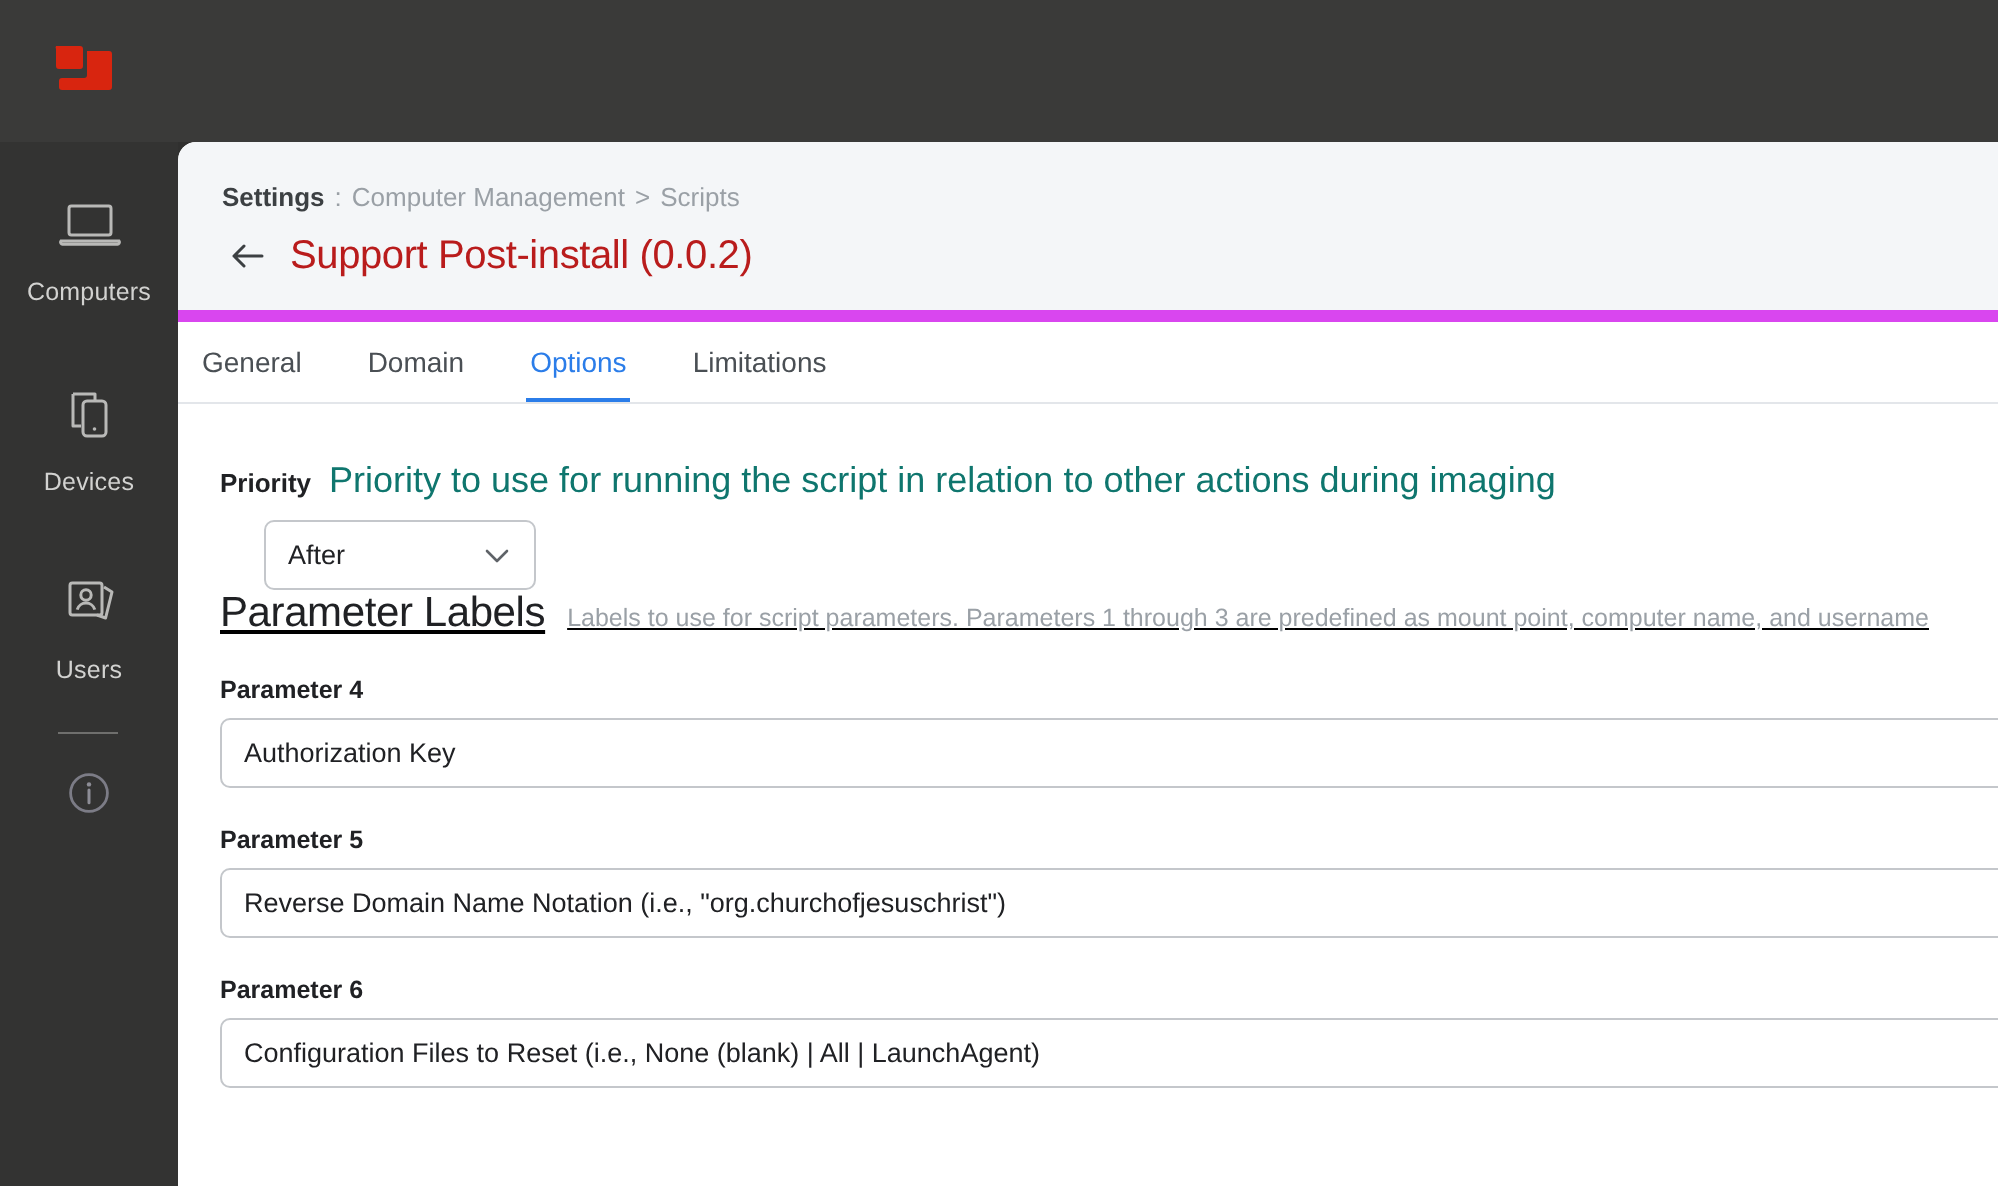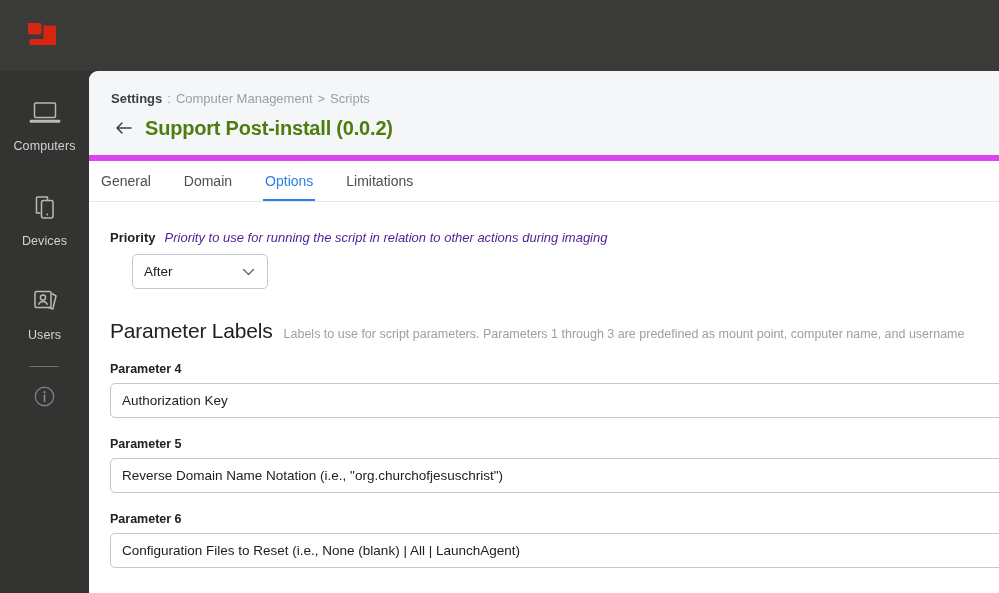--- a/index.html
+++ b/index.html
@@ -141,22 +141,22 @@
     height: 26px;
     display: flex;
     align-items: center;
     justify-content: center;
     color: #3c4043;
     cursor: pointer;
     margin-right: 8px;
   }
   .page-title {
     font-size: 20px;
-    font-weight: bold;
-    color: #4d7c0f;
+    font-weight: normal;
+    color: #b91c1c;
     letter-spacing: -.2px;
     white-space: nowrap;
   }
 
   
   .tabs {
     position: relative;
     height: 40px;
     background: #ffffff;
     border-bottom: 1px solid #e3e6ea;
@@ -197,24 +197,23 @@
     display: flex;
     align-items: baseline;
     white-space: nowrap;
   }
   .field-label-strong {
     font-size: 13px;
     font-weight: bold;
     color: #202124;
   }
   .field-note {
-    font-size: 13px;
-    color: #4c1d95;
+    font-size: 18px;
+    color: #0f766e;
     margin-left: 9px;
-    font-style: italic;
   }
   .select-wrap {
     position: relative;
     margin-top: 9px;
     width: 134px;
     height: 33px;
     border: 1px solid #c4c7cb;
     border-radius: 5px;
     background: #fff;
     display: flex;
@@ -229,24 +228,24 @@
   }
   .select-chevron {
     position: absolute;
     right: 12px;
     top: 50%;
     transform: translateY(-50%);
     display: flex;
   }
 
   .section-row {
-    margin-top: 30px;
     display: flex;
     align-items: baseline;
     white-space: nowrap;
+    text-decoration: underline;
   }
   .section-title {
     font-size: 21px;
     color: #202124;
     letter-spacing: -.2px;
   }
   .section-note {
     font-size: 12.5px;
     color: #9aa0a6;
     margin-left: 11px;

